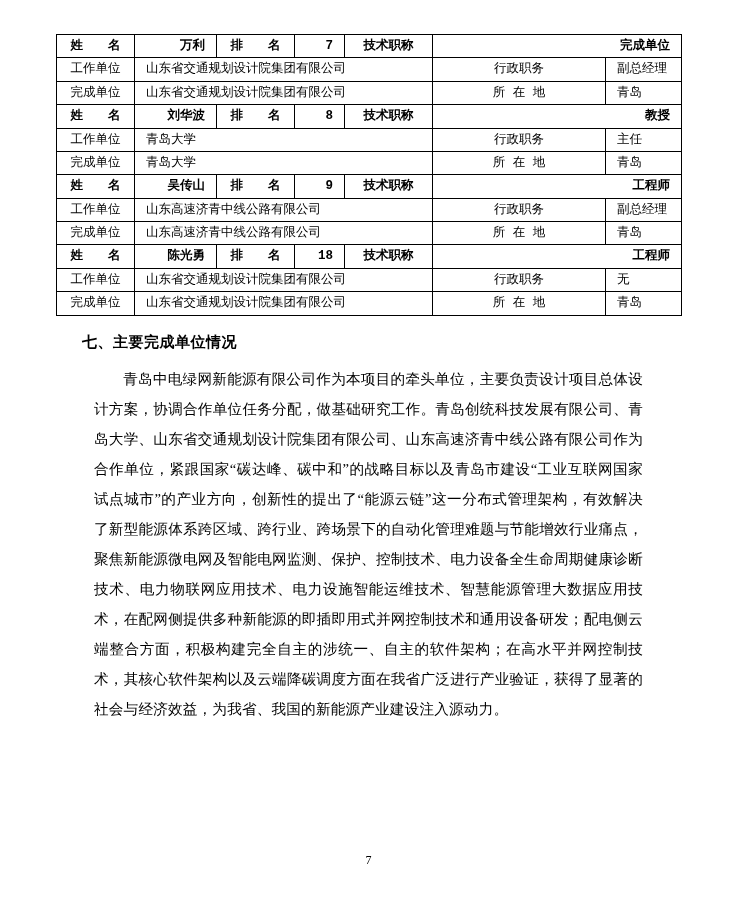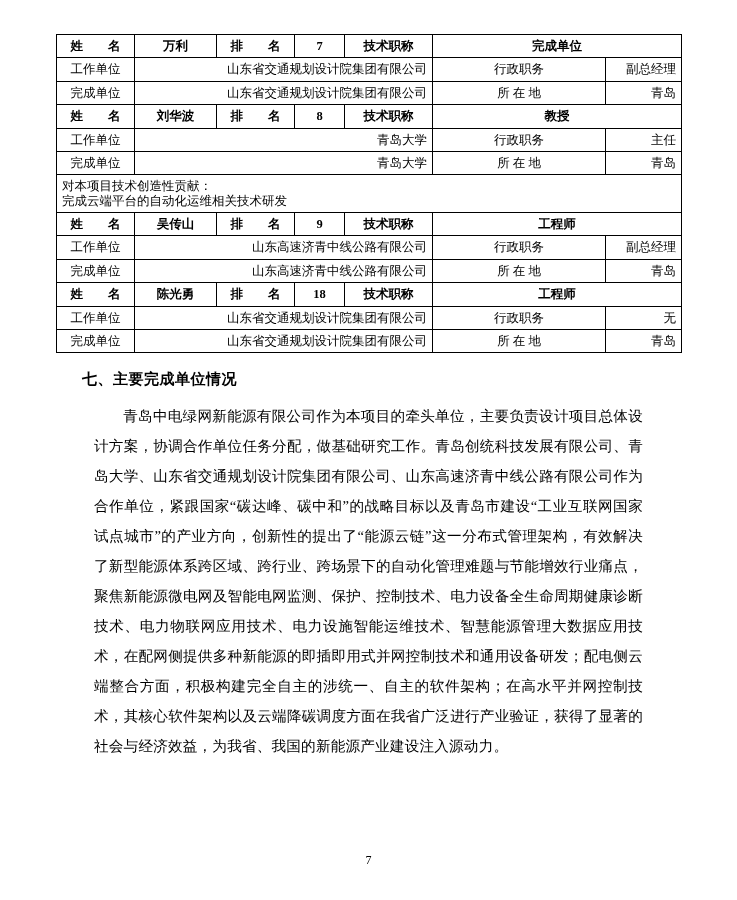--- a/index.html
+++ b/index.html
@@ -27,40 +27,40 @@
   table.persons {
     border-collapse: collapse;
     width: 625px;
     table-layout: fixed;
     margin: 0 auto;
   }
   table.persons td {
     border: 1px solid #000000;
     font-size: 12.5px;
     line-height: 1.15;
-    padding: 4px 5px;
+    padding: 4px 11px;
     vertical-align: middle;
-    font-family: Liberation Serif, serif;
+    font-family: Liberation Mono, monospace;
     margin-left: 36px;
   }
   td.lbl {
     text-align: center;
     letter-spacing: 0;
     white-space: nowrap;
   }
   td.lbl-sp {
     text-align: center;
     white-space: nowrap;
   }
   td.val {
+    text-align: left;
+    padding-left: 8px;
+  }
+  td.val-b {
     text-align: right;
-    padding-left: 8px;
-  }
-  td.val-b {
-    text-align: center;
     padding-left: 8px;
     font-weight: bold;
   }
   tr.head td {
     font-weight: bold;
   }
   tr.head td.lbl-sp {
     font-weight: bold;
   }
   td.note {
@@ -151,26 +151,20 @@
         <td class="val" colspan="4">青岛大学</td>
         <td class="lbl" colspan="2">行政职务</td>
         <td class="val">主任</td>
       </tr>
       <tr>
         <td class="lbl">完成单位</td>
         <td class="val" colspan="4">青岛大学</td>
         <td class="lbl" colspan="2">所 在 地</td>
         <td class="val">青岛</td>
       </tr>
-      <tr>
-        <td class="note" colspan="8">
-          <span class="note-line">对本项目技术创造性贡献：</span>
-          <span class="note-line">完成云端平台的自动化运维相关技术研发</span>
-        </td>
-      </tr>
 
       <tr class="head">
         <td class="lbl-sp">姓　　名</td>
         <td class="val-b">吴传山</td>
         <td class="lbl-sp">排　　名</td>
         <td class="val-b">9</td>
         <td class="lbl">技术职称</td>
         <td class="val-b" colspan="3">工程师</td>
       </tr>
       <tr>

